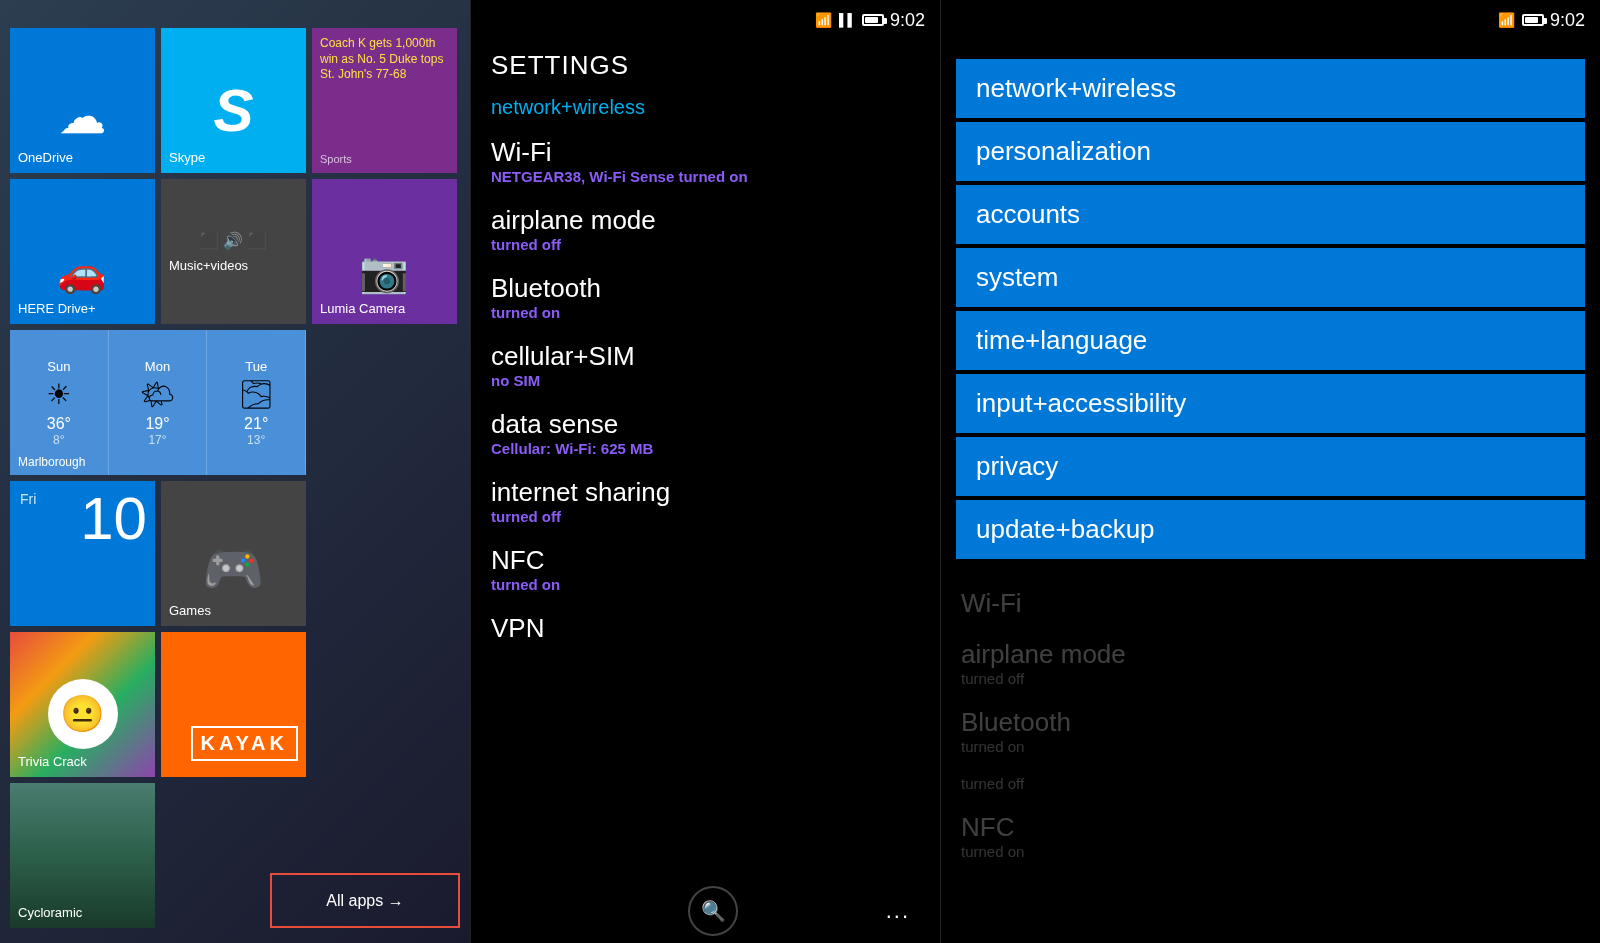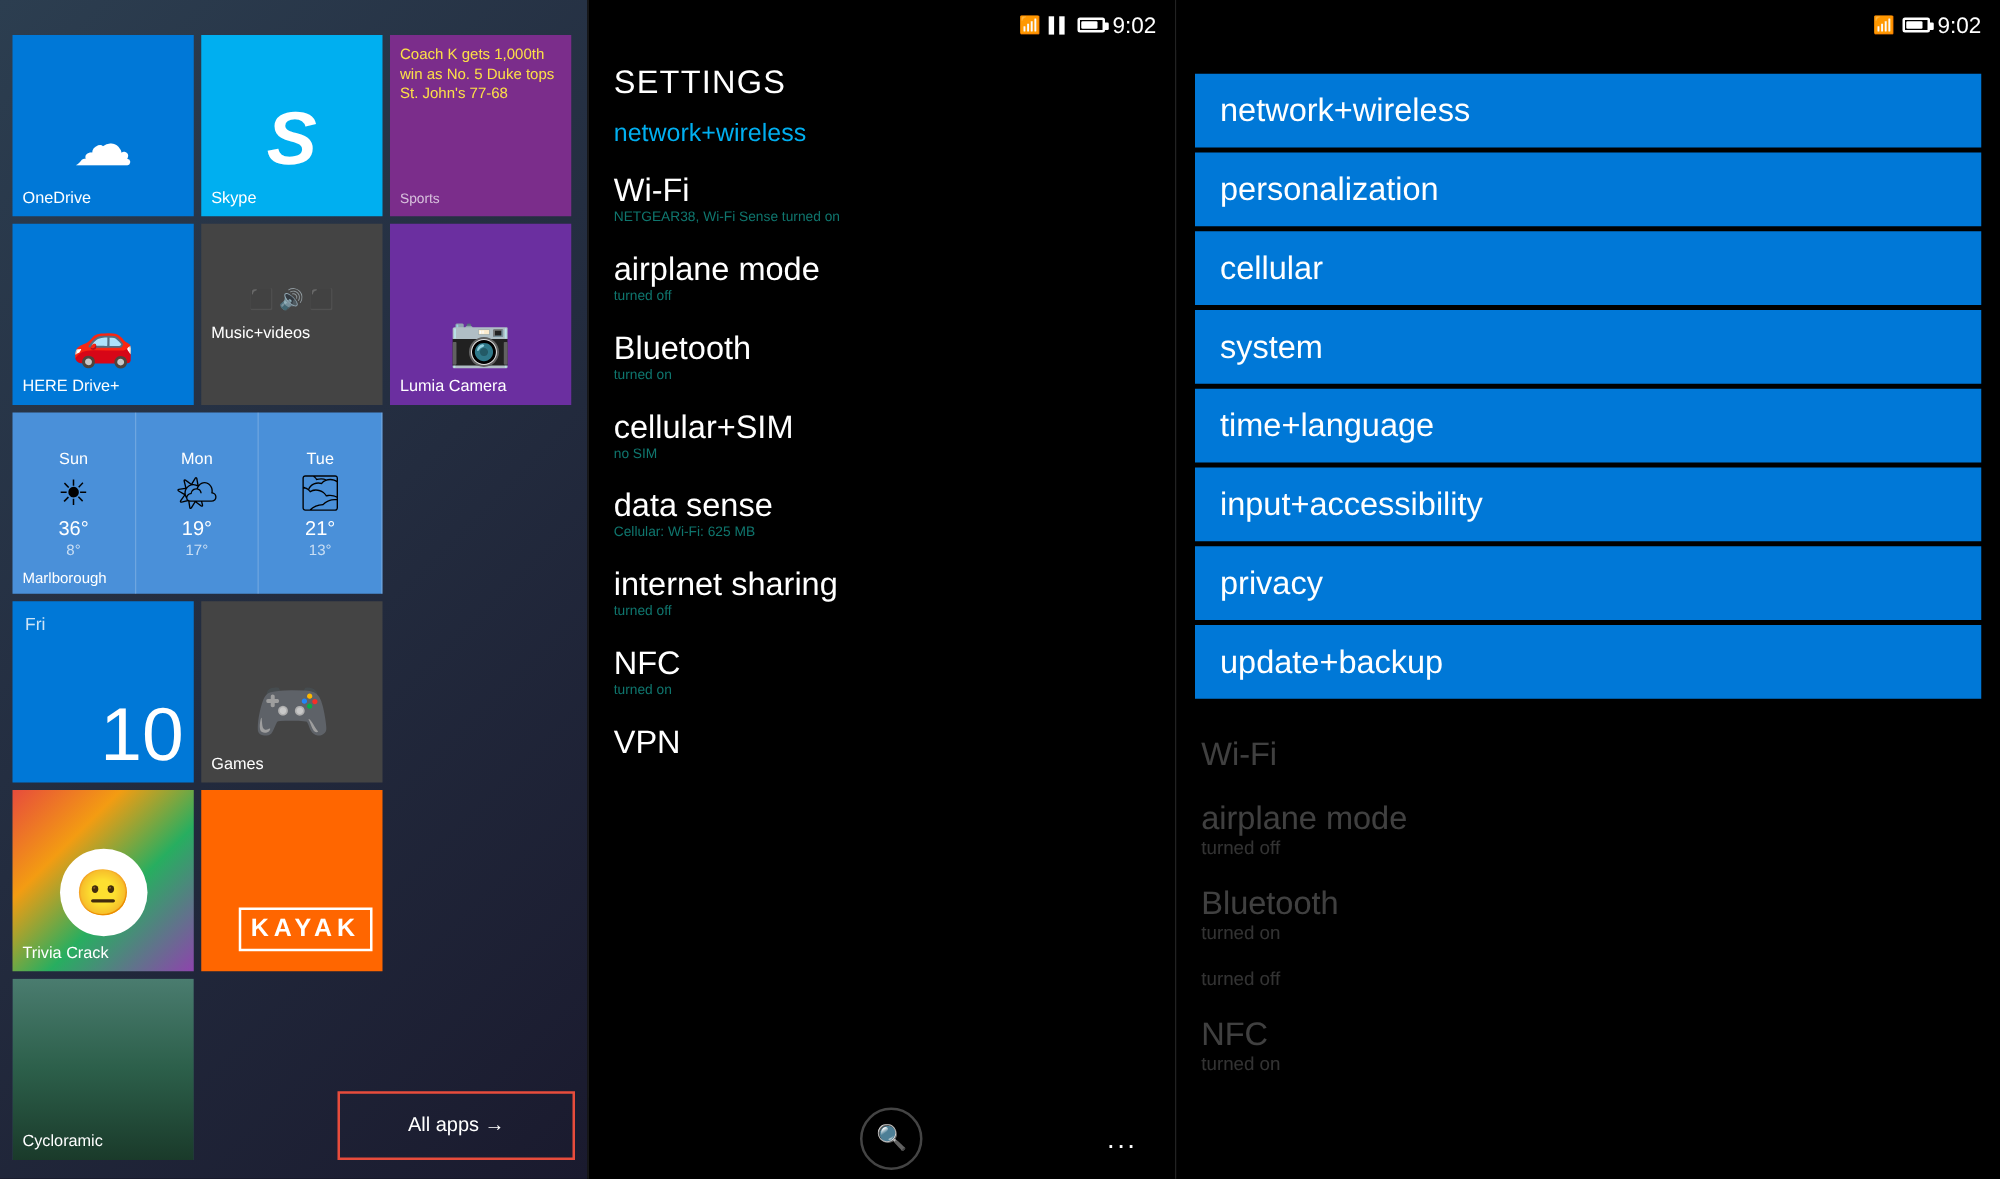--- a/index.html
+++ b/index.html
@@ -257,23 +257,23 @@
       border-bottom: none;
     }
 
     .settings-item-title {
       color: white;
       font-size: 26px;
       font-weight: 300;
     }
 
     .settings-item-subtitle {
-      color: #0f766e;
-      font-size: 11px;
-      font-weight: 400;
+      color: #8b5cf6;
+      font-size: 15px;
+      font-weight: 700;
     }
 
     .settings-bottom-bar {
       position: absolute;
       bottom: 0; left: 0; right: 0;
       height: 65px;
       background: #000;
       display: flex;
       align-items: center;
       justify-content: space-between;
@@ -437,21 +437,21 @@
           <span class="weather-day-name">Tue</span>
           <span class="weather-icon">🌫</span>
           <span class="weather-high">21°</span>
           <span class="weather-low">13°</span>
         </div>
         <div class="weather-location">Marlborough</div>
       </div>
     </div>
 
     <div class="tile-row">
-      <div class="tile tile-sm tile-calendar" style="justify-content:flex-end; align-items:flex-end;">
+      <div class="tile tile-sm tile-calendar" style="justify-content:flex-start; align-items:flex-end;">
         <span class="calendar-day">Fri</span>
         <span class="calendar-date">10</span>
       </div>
       <div class="tile tile-sm tile-games">
         <span class="games-icon">🎮</span>
         <span class="tile-label">Games</span>
       </div>
     </div>
 
     <div class="tile-row">
@@ -559,21 +559,21 @@
   </div>
 
   <div class="settings-menu-list">
     <div class="settings-menu-item">
       <span>network+wireless</span>
     </div>
     <div class="settings-menu-item">
       <span>personalization</span>
     </div>
     <div class="settings-menu-item">
-      <span>cellular</span>
+      <span>accounts</span>
     </div>
     <div class="settings-menu-item">
       <span>system</span>
     </div>
     <div class="settings-menu-item">
       <span>time+language</span>
     </div>
     <div class="settings-menu-item">
       <span>input+accessibility</span>
     </div>

